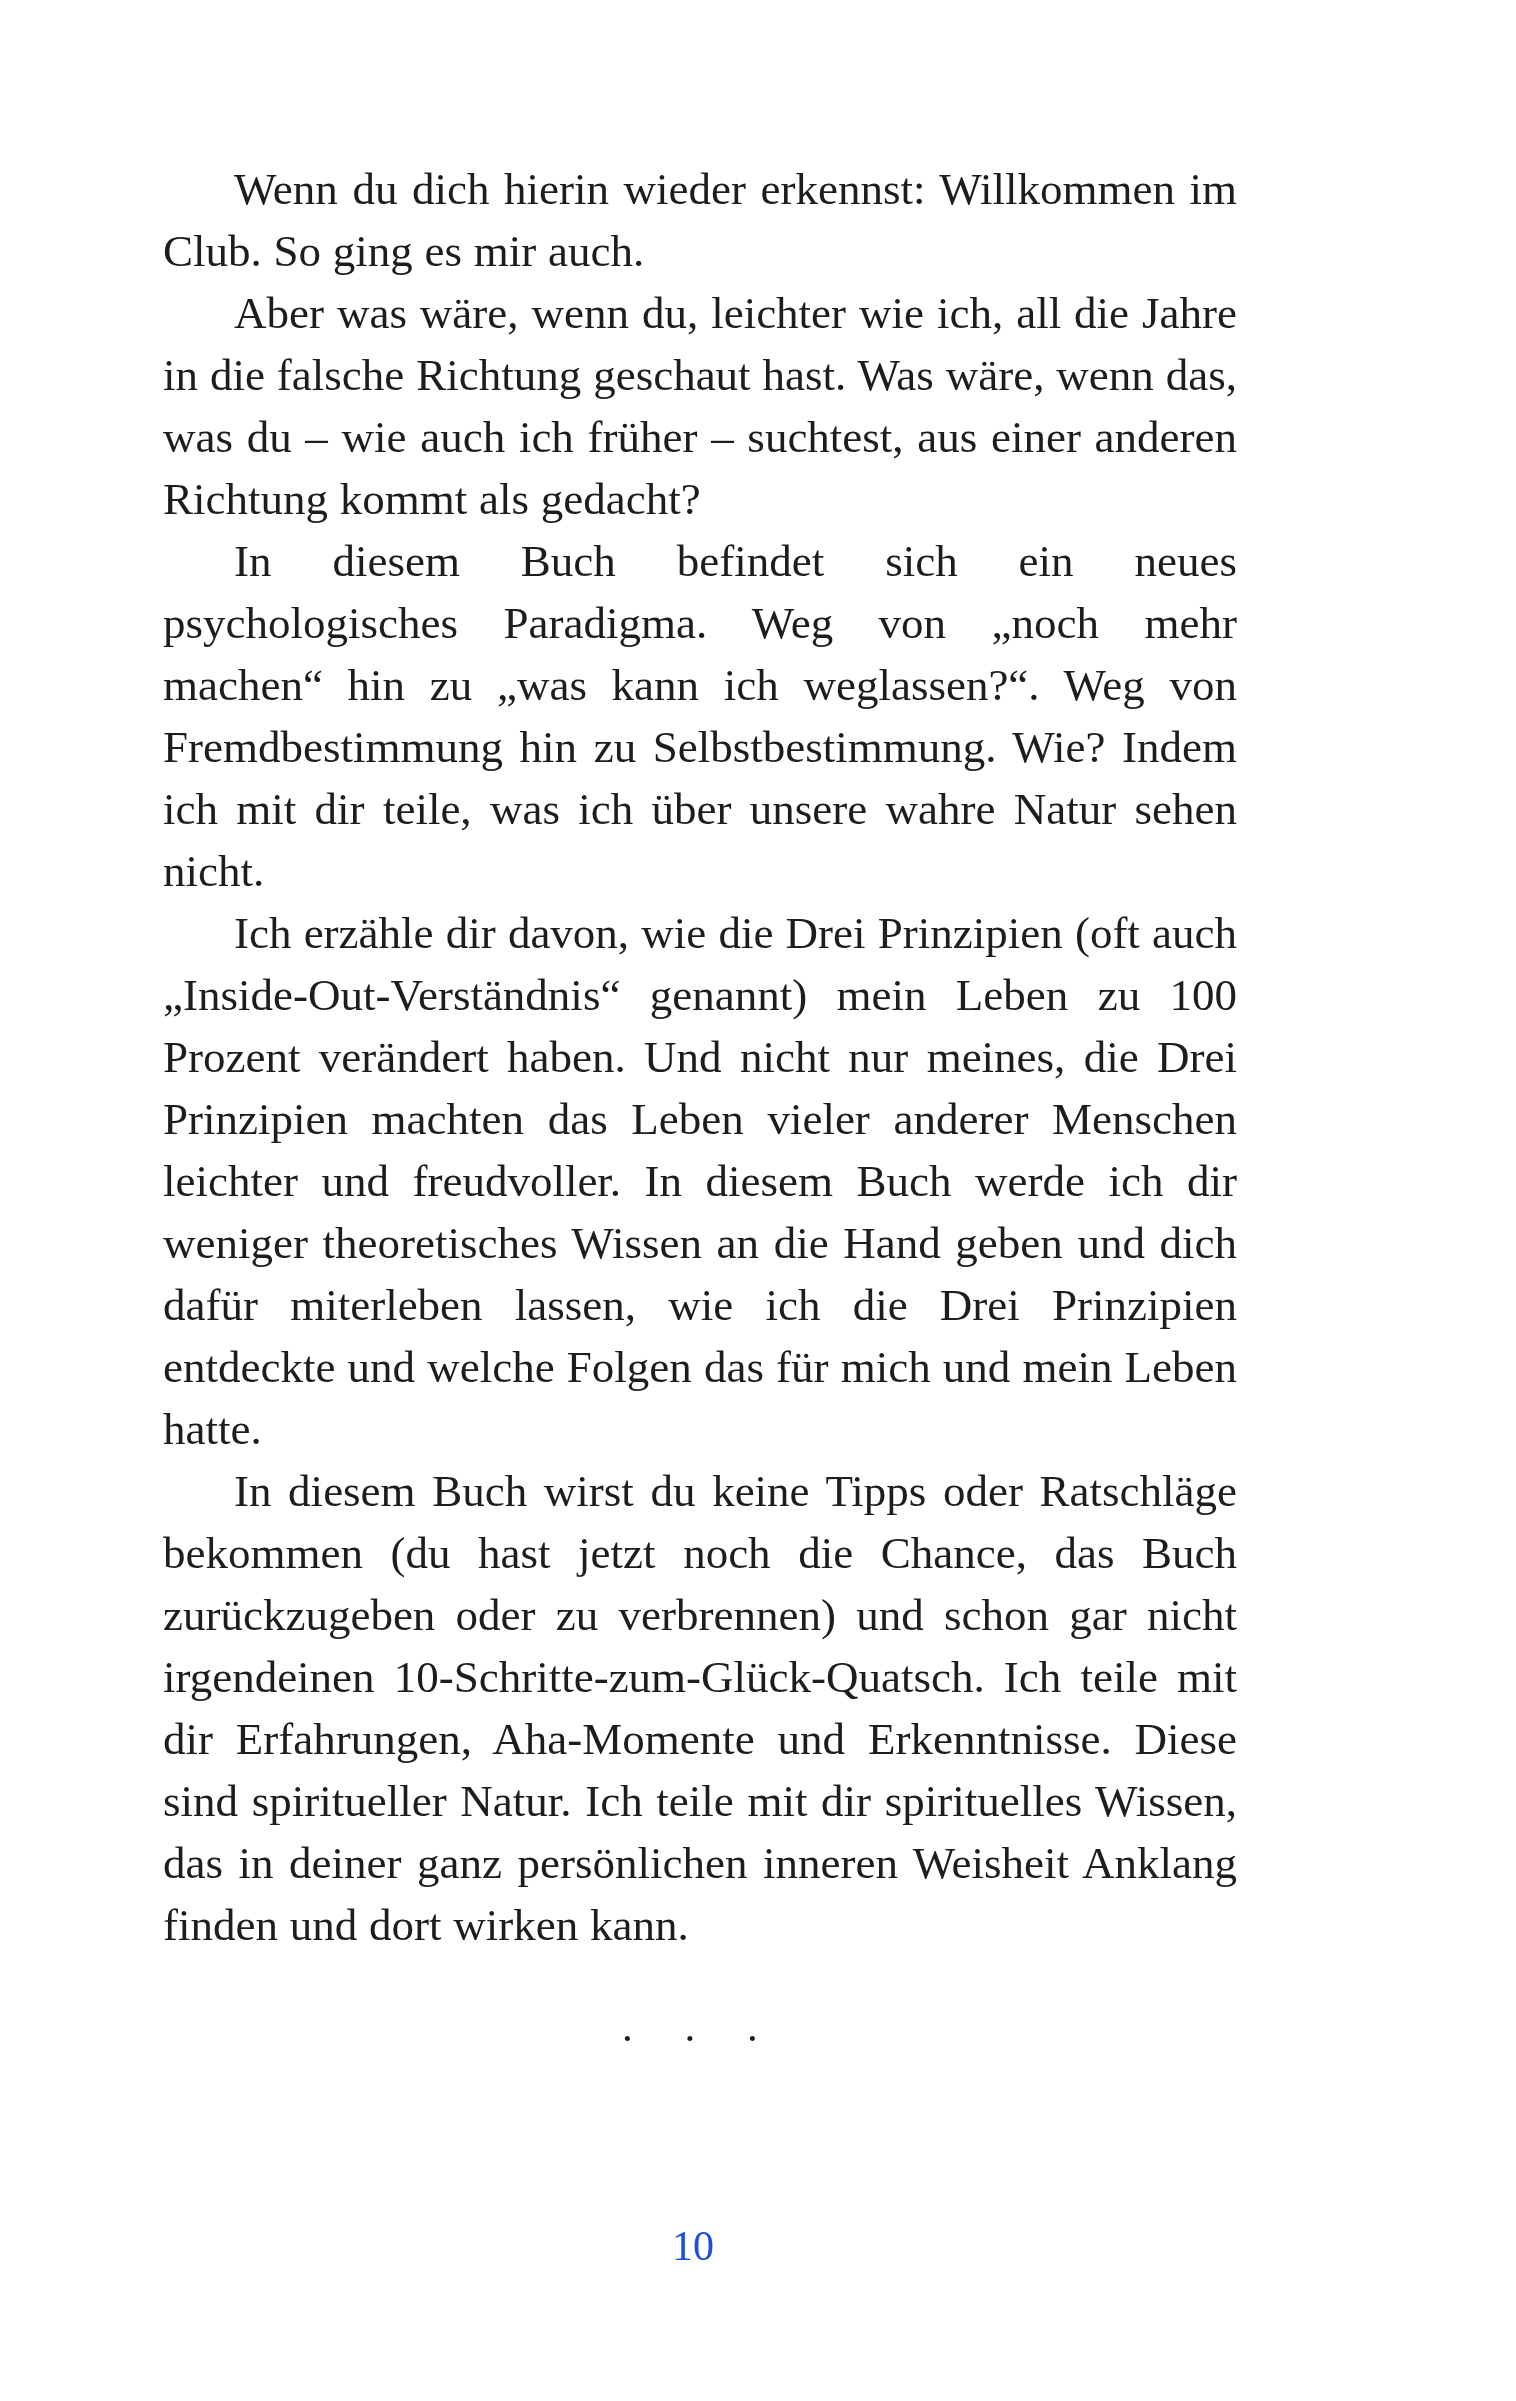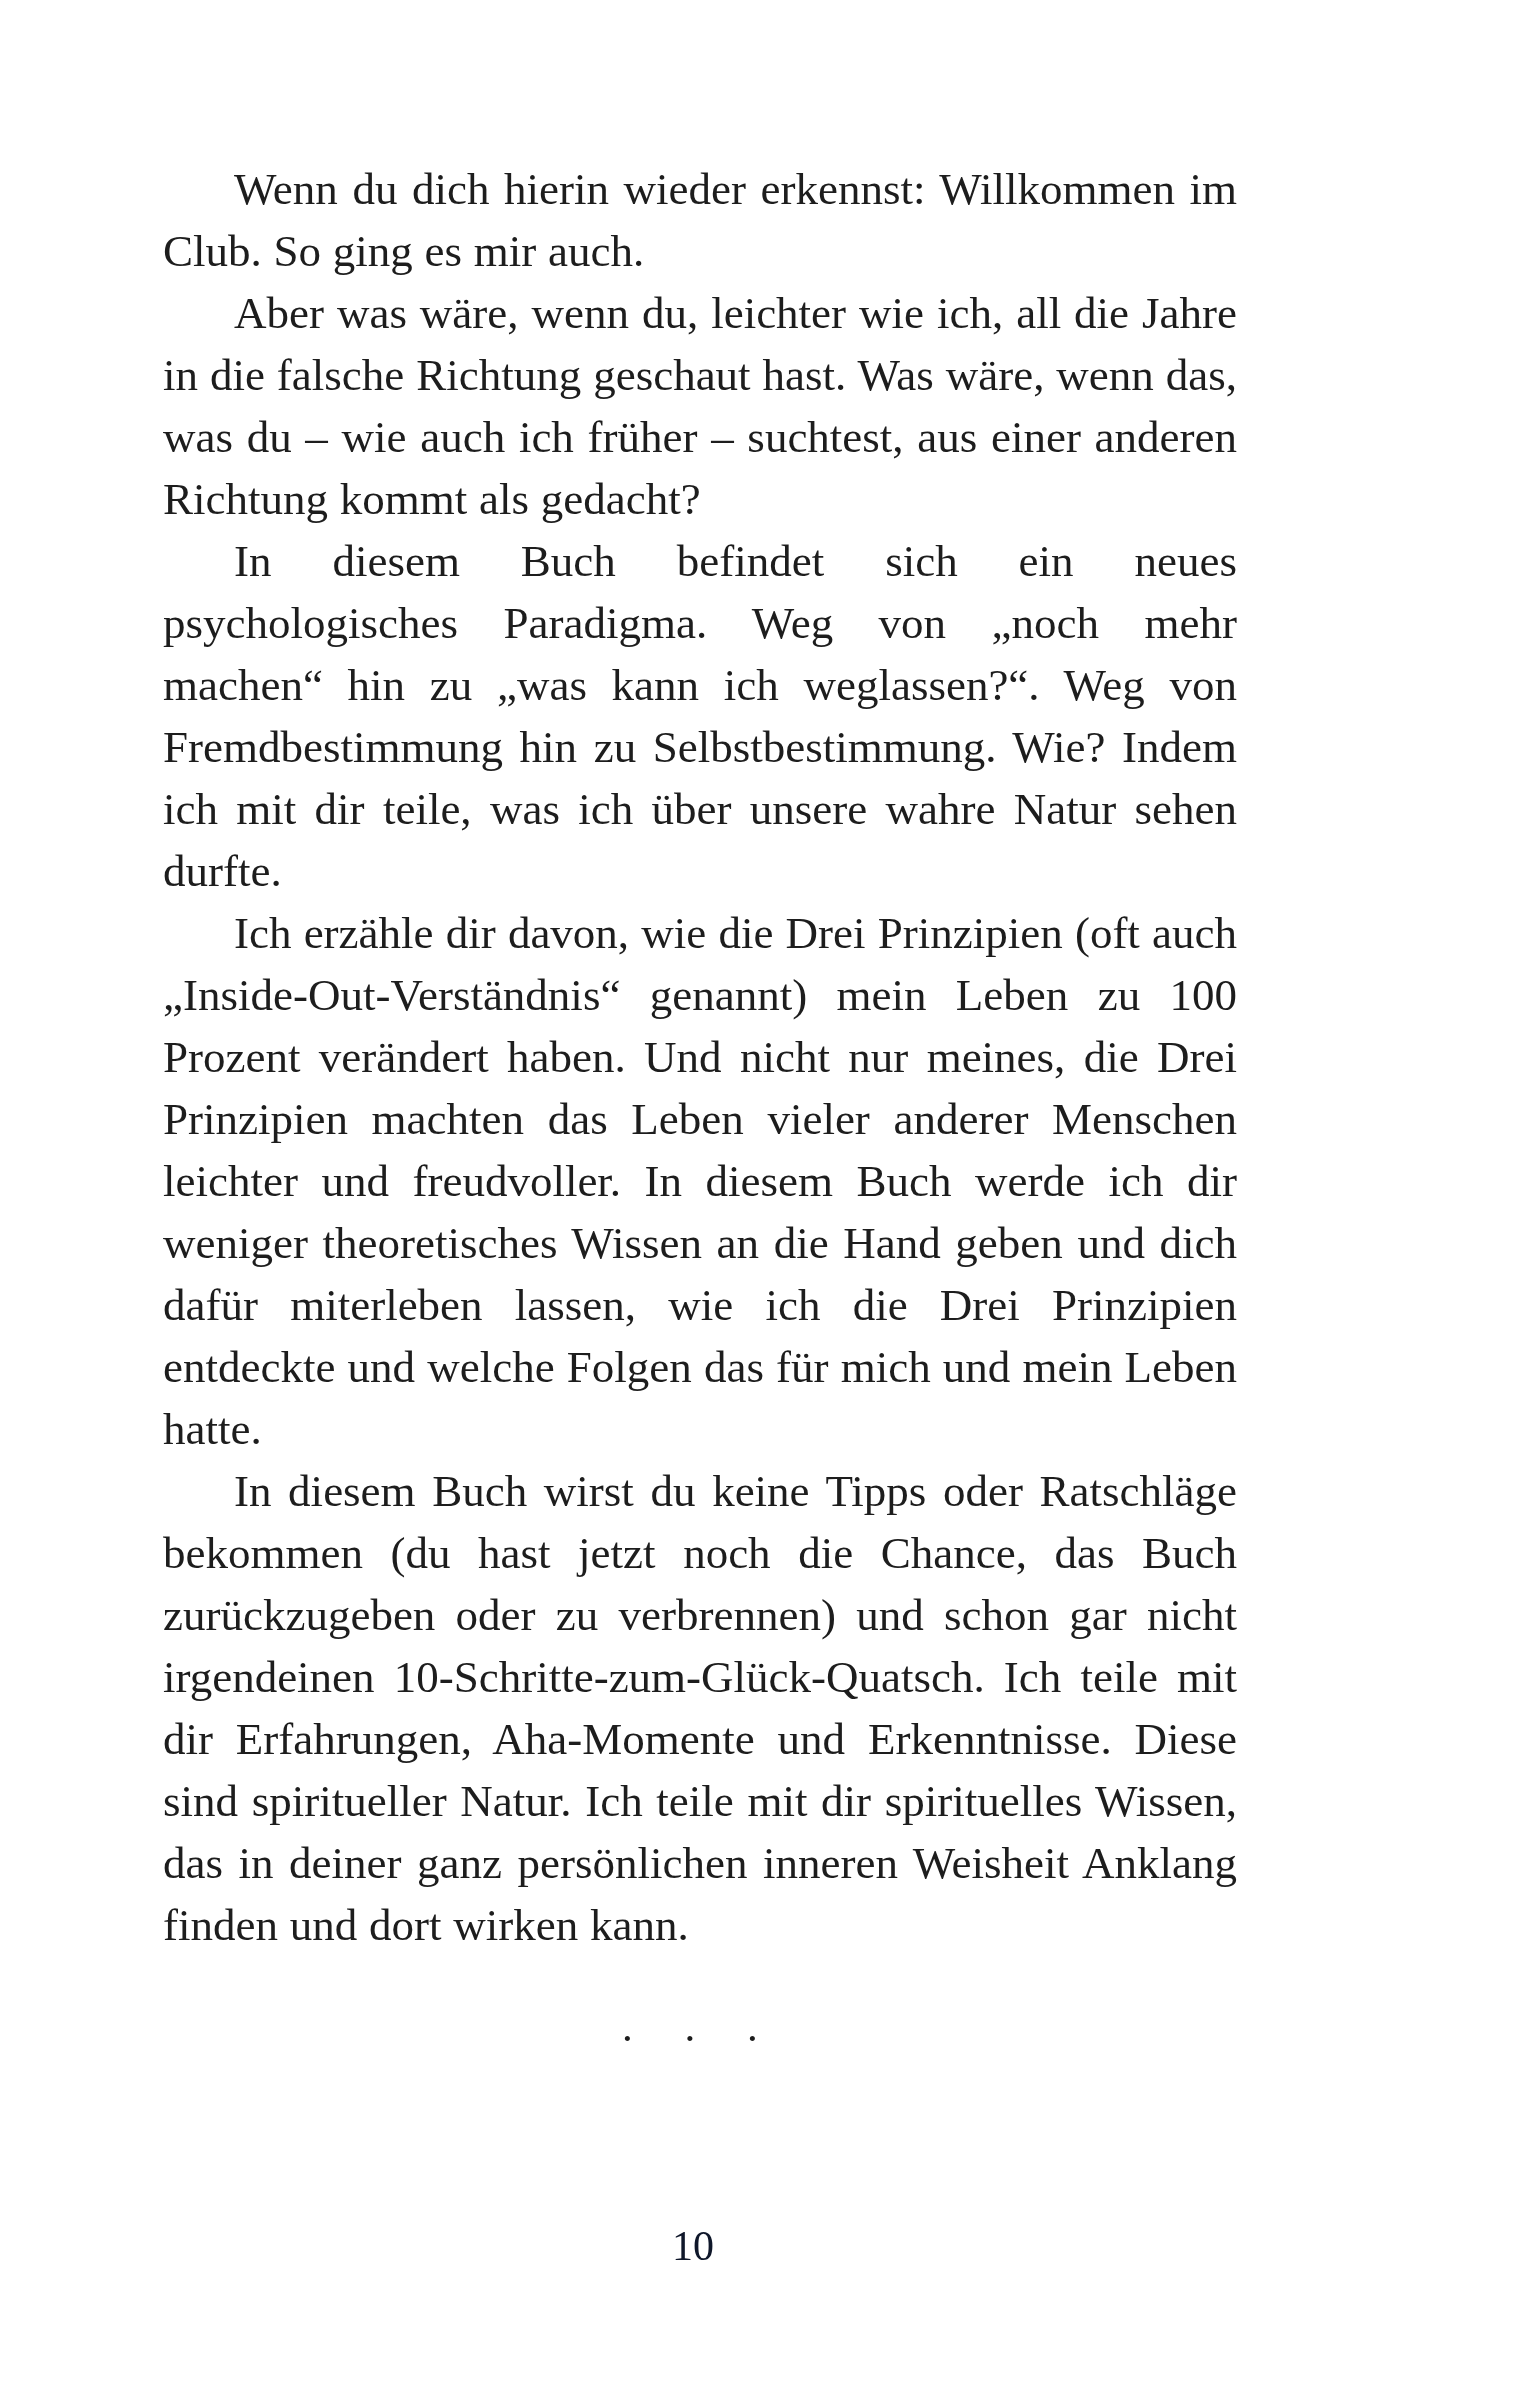--- a/index.html
+++ b/index.html
@@ -46,30 +46,30 @@
     color: #1d1d1d;
   }
   .page-number {
     position: absolute;
     left: 156px;
     top: 2225px;
     width: 1074px;
     text-align: center;
     font-size: 42px;
     line-height: 42px;
-    color: #0f172a;
+    color: #1d4ed8;
   }
 </style>
 </head>
 <body>
 
 <div class="book-page">
   <div class="text-block">
     <p class="para">Wenn du dich hierin wieder erkennst: Willkommen im Club. So ging es mir auch.</p>
     <p class="para">Aber was wäre, wenn du, leichter wie ich, all die Jahre in die falsche Richtung geschaut hast. Was wäre, wenn das, was du – wie auch ich früher – suchtest, aus einer anderen Richtung kommt als gedacht?</p>
-    <p class="para">In diesem Buch befindet sich ein neues psychologisches Paradigma. Weg von „noch mehr machen“ hin zu „was kann ich weglassen?“. Weg von Fremdbestimmung hin zu Selbstbestimmung. Wie? Indem ich mit dir teile, was ich über unsere wahre Natur sehen durfte.</p>
+    <p class="para">In diesem Buch befindet sich ein neues psychologisches Paradigma. Weg von „noch mehr machen“ hin zu „was kann ich weglassen?“. Weg von Fremdbestimmung hin zu Selbstbestimmung. Wie? Indem ich mit dir teile, was ich über unsere wahre Natur sehen nicht.</p>
     <p class="para">Ich erzähle dir davon, wie die Drei Prinzipien (oft auch „Inside-Out-Verständnis“ genannt) mein Leben zu 100 Prozent verändert haben. Und nicht nur meines, die Drei Prinzipien machten das Leben vieler anderer Menschen leichter und freudvoller. In diesem Buch werde ich dir weniger theoretisches Wissen an die Hand geben und dich dafür miterleben lassen, wie ich die Drei Prinzipien entdeckte und welche Folgen das für mich und mein Leben hatte.</p>
     <p class="para">In diesem Buch wirst du keine Tipps oder Ratschläge bekommen (du hast jetzt noch die Chance, das Buch zurückzugeben oder zu verbrennen) und schon gar nicht irgendeinen 10-Schritte-zum-Glück-Quatsch. Ich teile mit dir Erfahrungen, Aha-Momente und Erkenntnisse. Diese sind spiritueller Natur. Ich teile mit dir spirituelles Wissen, das in deiner ganz persönlichen inneren Weisheit Anklang finden und dort wirken kann.</p>
     <div class="separator">.   .   .</div>
   </div>
   <div class="page-number">10</div>
 </div>
 
 
 </body></html>

